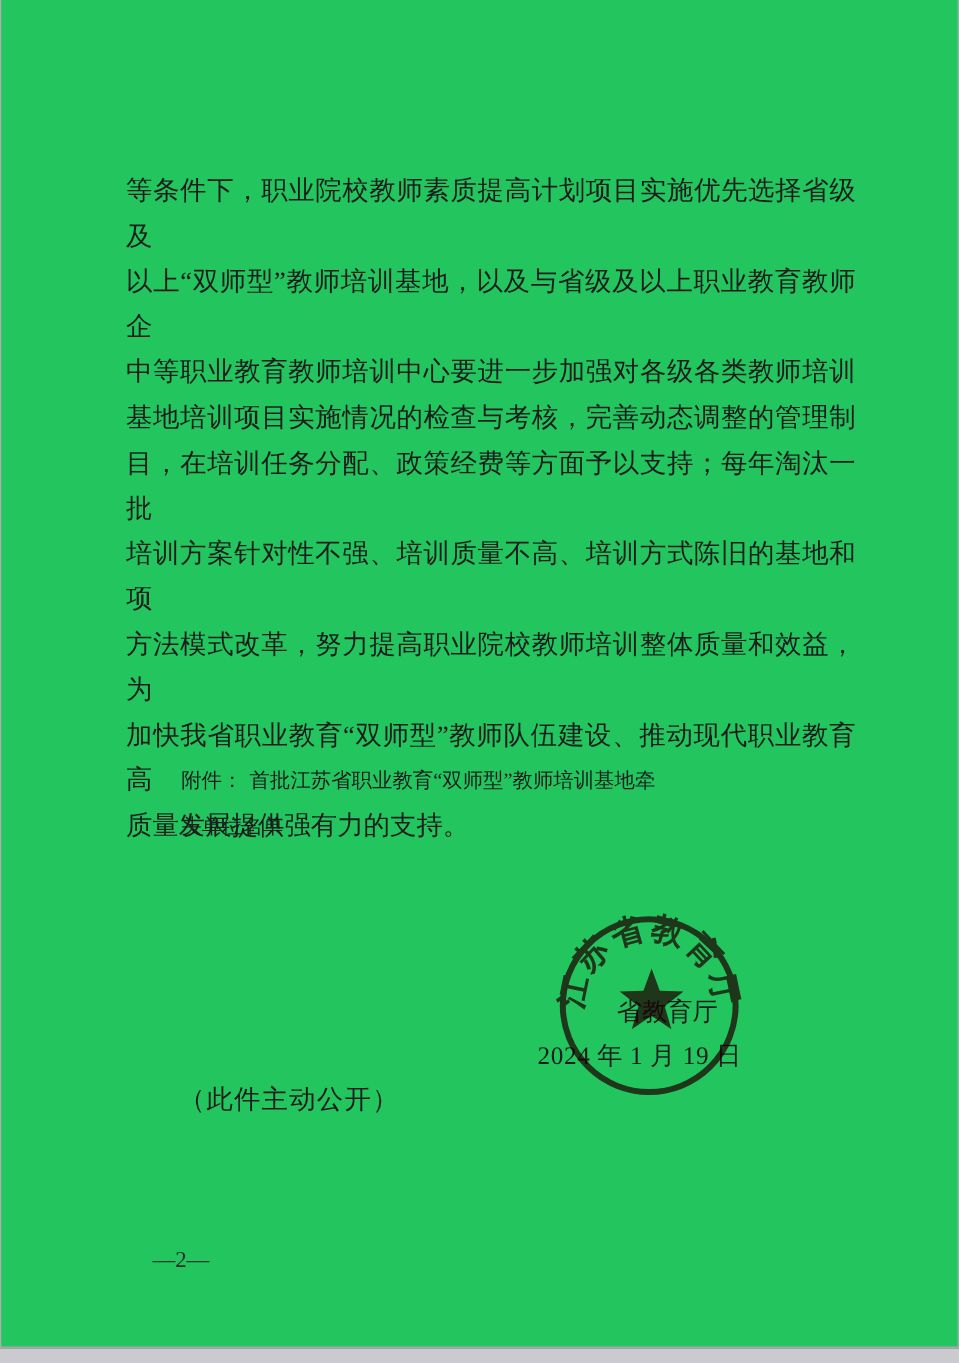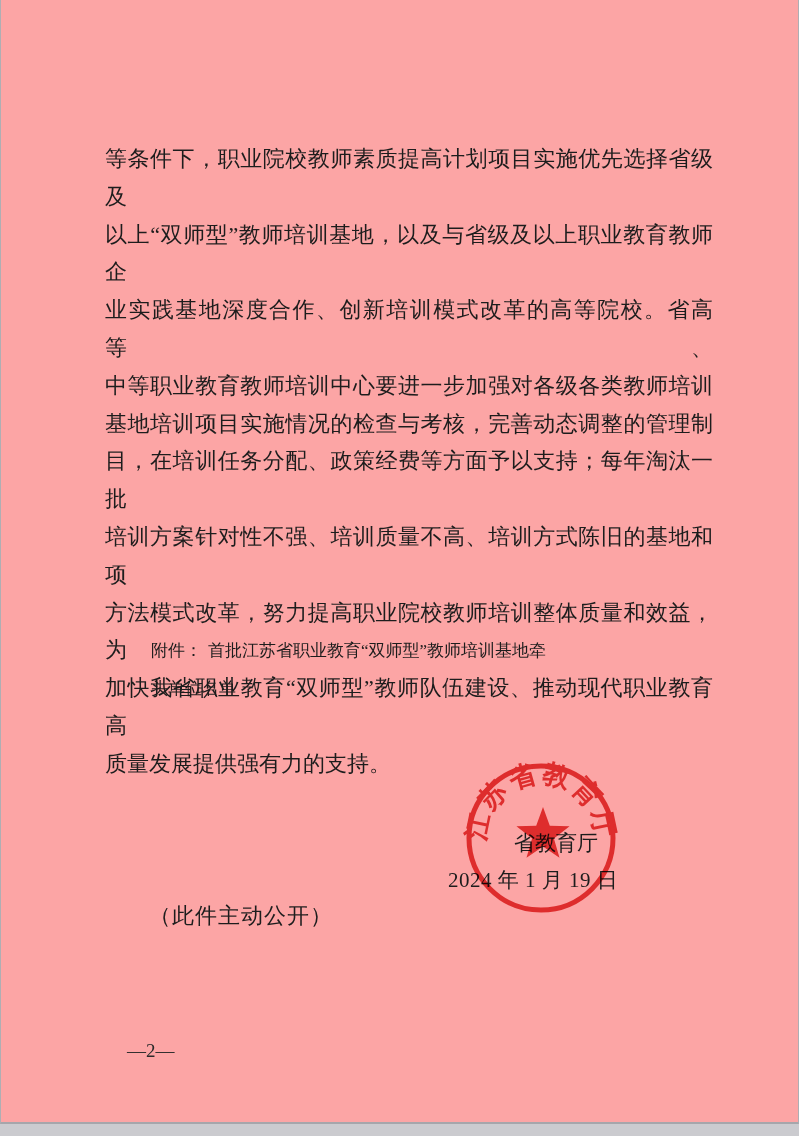--- a/index.html
+++ b/index.html
@@ -5,21 +5,21 @@
   html, body {
     margin: 0; padding: 0;
     width: 799px; height: 1136px;
     background: #cbcbcf;
     overflow: hidden;
     font-family: "Liberation Serif", "DejaVu Serif", serif;
   }
   .page {
     position: absolute; left: 0; top: 0;
     width: 797px; height: 1122px;
-    background: #fca5a5;
+    background: #22c55e;
     border-left: 1px solid #aeaeb3;
     border-right: 1px solid #aeaeb3;
     border-bottom: 2px solid #a6a6ab;
   }
   .body-text {
     position: absolute; left: 104px; top: 140px; width: 608px;
     font-size: 22px; line-height: 37.8px;
     color: #1d1d1d;
   }
   .body-text .jline { text-align: justify; text-align-last: justify; }
@@ -60,21 +60,20 @@
   }
 </style>
 </head>
 <body>
 
 <div class="page">
 
   <div class="body-text">
     <div class="jline">等条件下，职业院校教师素质提高计划项目实施优先选择省级及</div>
     <div class="jline">以上“双师型”教师培训基地，以及与省级及以上职业教育教师企</div>
-    <div class="jline">业实践基地深度合作、创新培训模式改革的高等院校。省高等、</div>
     <div class="jline">中等职业教育教师培训中心要进一步加强对各级各类教师培训</div>
     <div class="jline">基地培训项目实施情况的检查与考核，完善动态调整的管理制</div>
     <div class="jline">目，在培训任务分配、政策经费等方面予以支持；每年淘汰一批</div>
     <div class="jline">培训方案针对性不强、培训质量不高、培训方式陈旧的基地和项</div>
     <div class="jline">方法模式改革，努力提高职业院校教师培训整体质量和效益，为</div>
     <div class="jline">加快我省职业教育“双师型”教师队伍建设、推动现代职业教育高</div>
     <div class="endline">质量发展提供强有力的支持。</div>
   </div>
 
   <div class="attachment">

